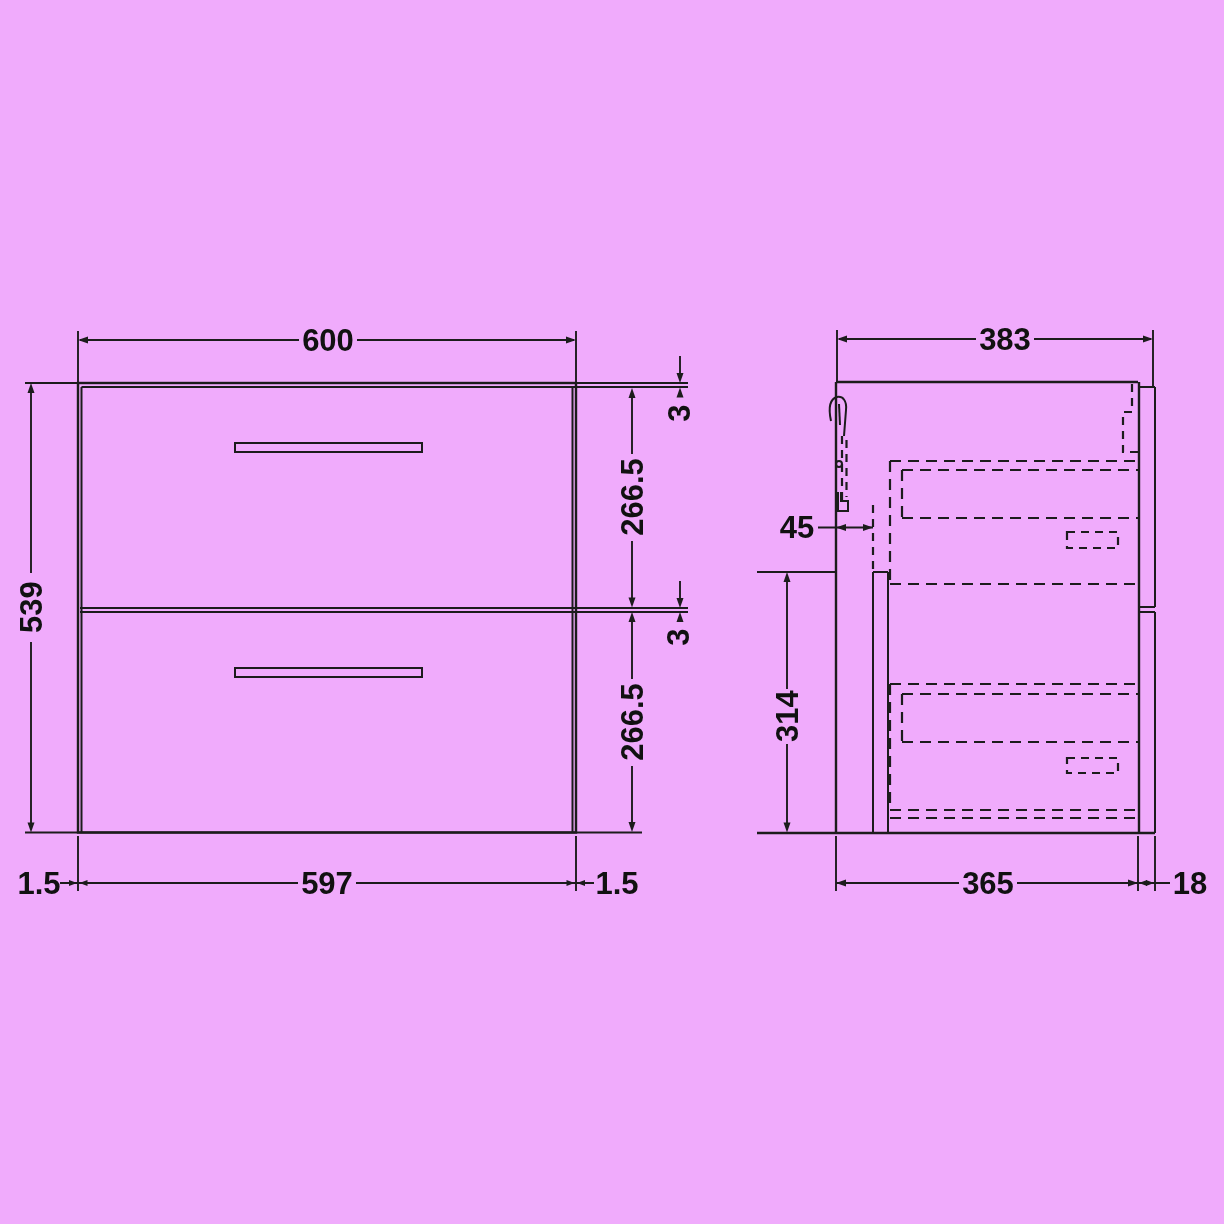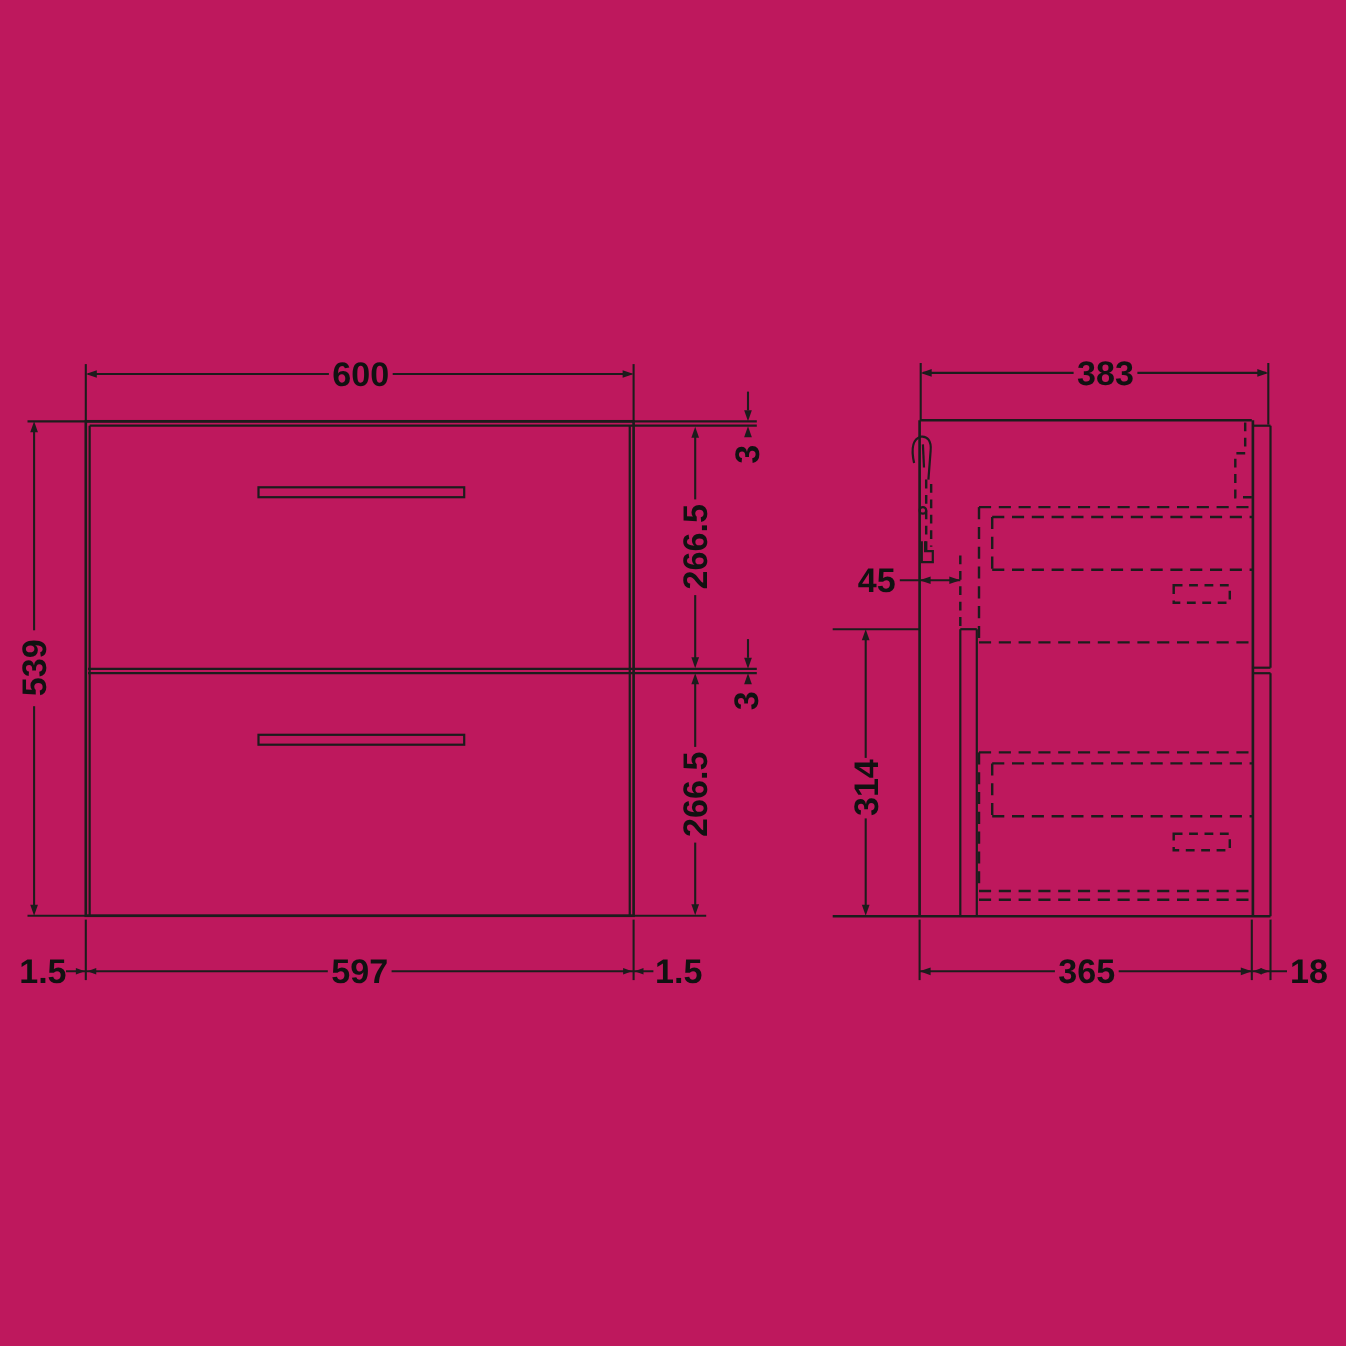--- a/index.html
+++ b/index.html
@@ -1,17 +1,17 @@
 <!DOCTYPE html>
 <html><head>
 <meta charset="utf-8">
 <style>
   html,body{margin:0;padding:0;background:#ffffff;}
   body{width:1224px;height:1224px;font-family:"Liberation Sans",sans-serif;}
-  .stage{position:relative;width:1224px;height:1224px;background:#be185d;}
+  .stage{position:relative;width:1224px;height:1224px;background:#f0abfc;}
   svg{display:block;}
   .ln{stroke:#1c1c1c;stroke-width:2.4;fill:none;stroke-linecap:butt;}
   .lnthin{stroke:#1c1c1c;stroke-width:2;fill:none;}
   .dash{stroke:#1c1c1c;stroke-width:2.2;fill:none;stroke-dasharray:11 7;}
   .dashsm{stroke:#1c1c1c;stroke-width:2.2;fill:none;stroke-dasharray:8 6;}
   .dim{stroke:#1c1c1c;stroke-width:1.9;fill:none;}
   .arr{fill:#1c1c1c;stroke:none;}
   text.lbl{font-family:"Liberation Sans",sans-serif;font-weight:bold;font-size:31px;fill:#111111;}
 </style>
 </head>

